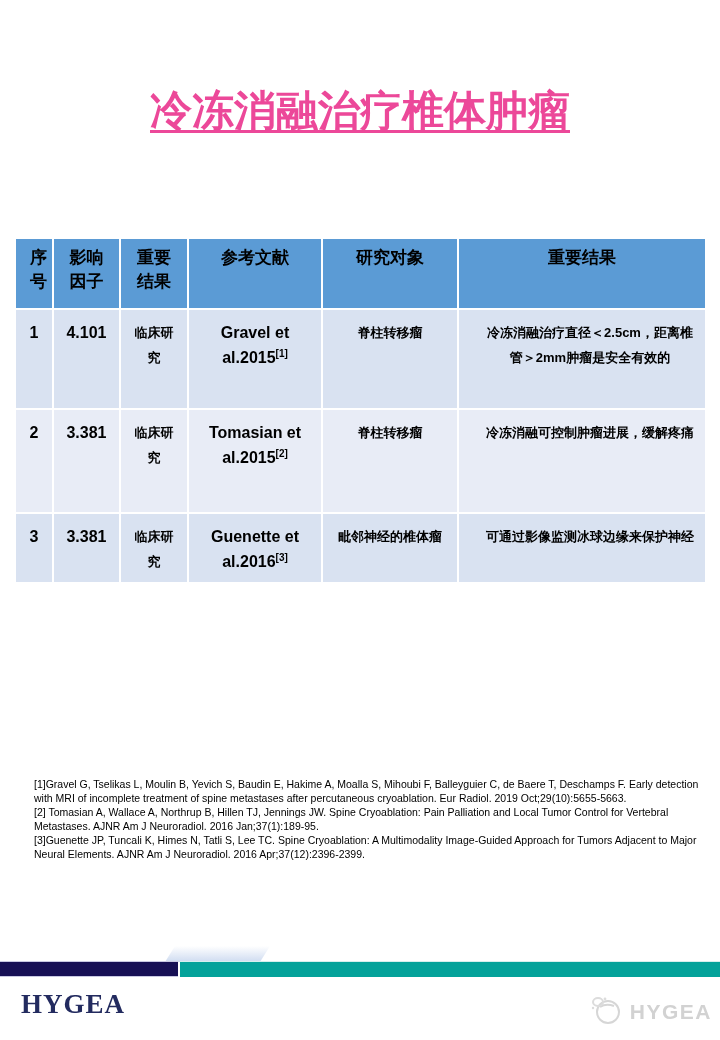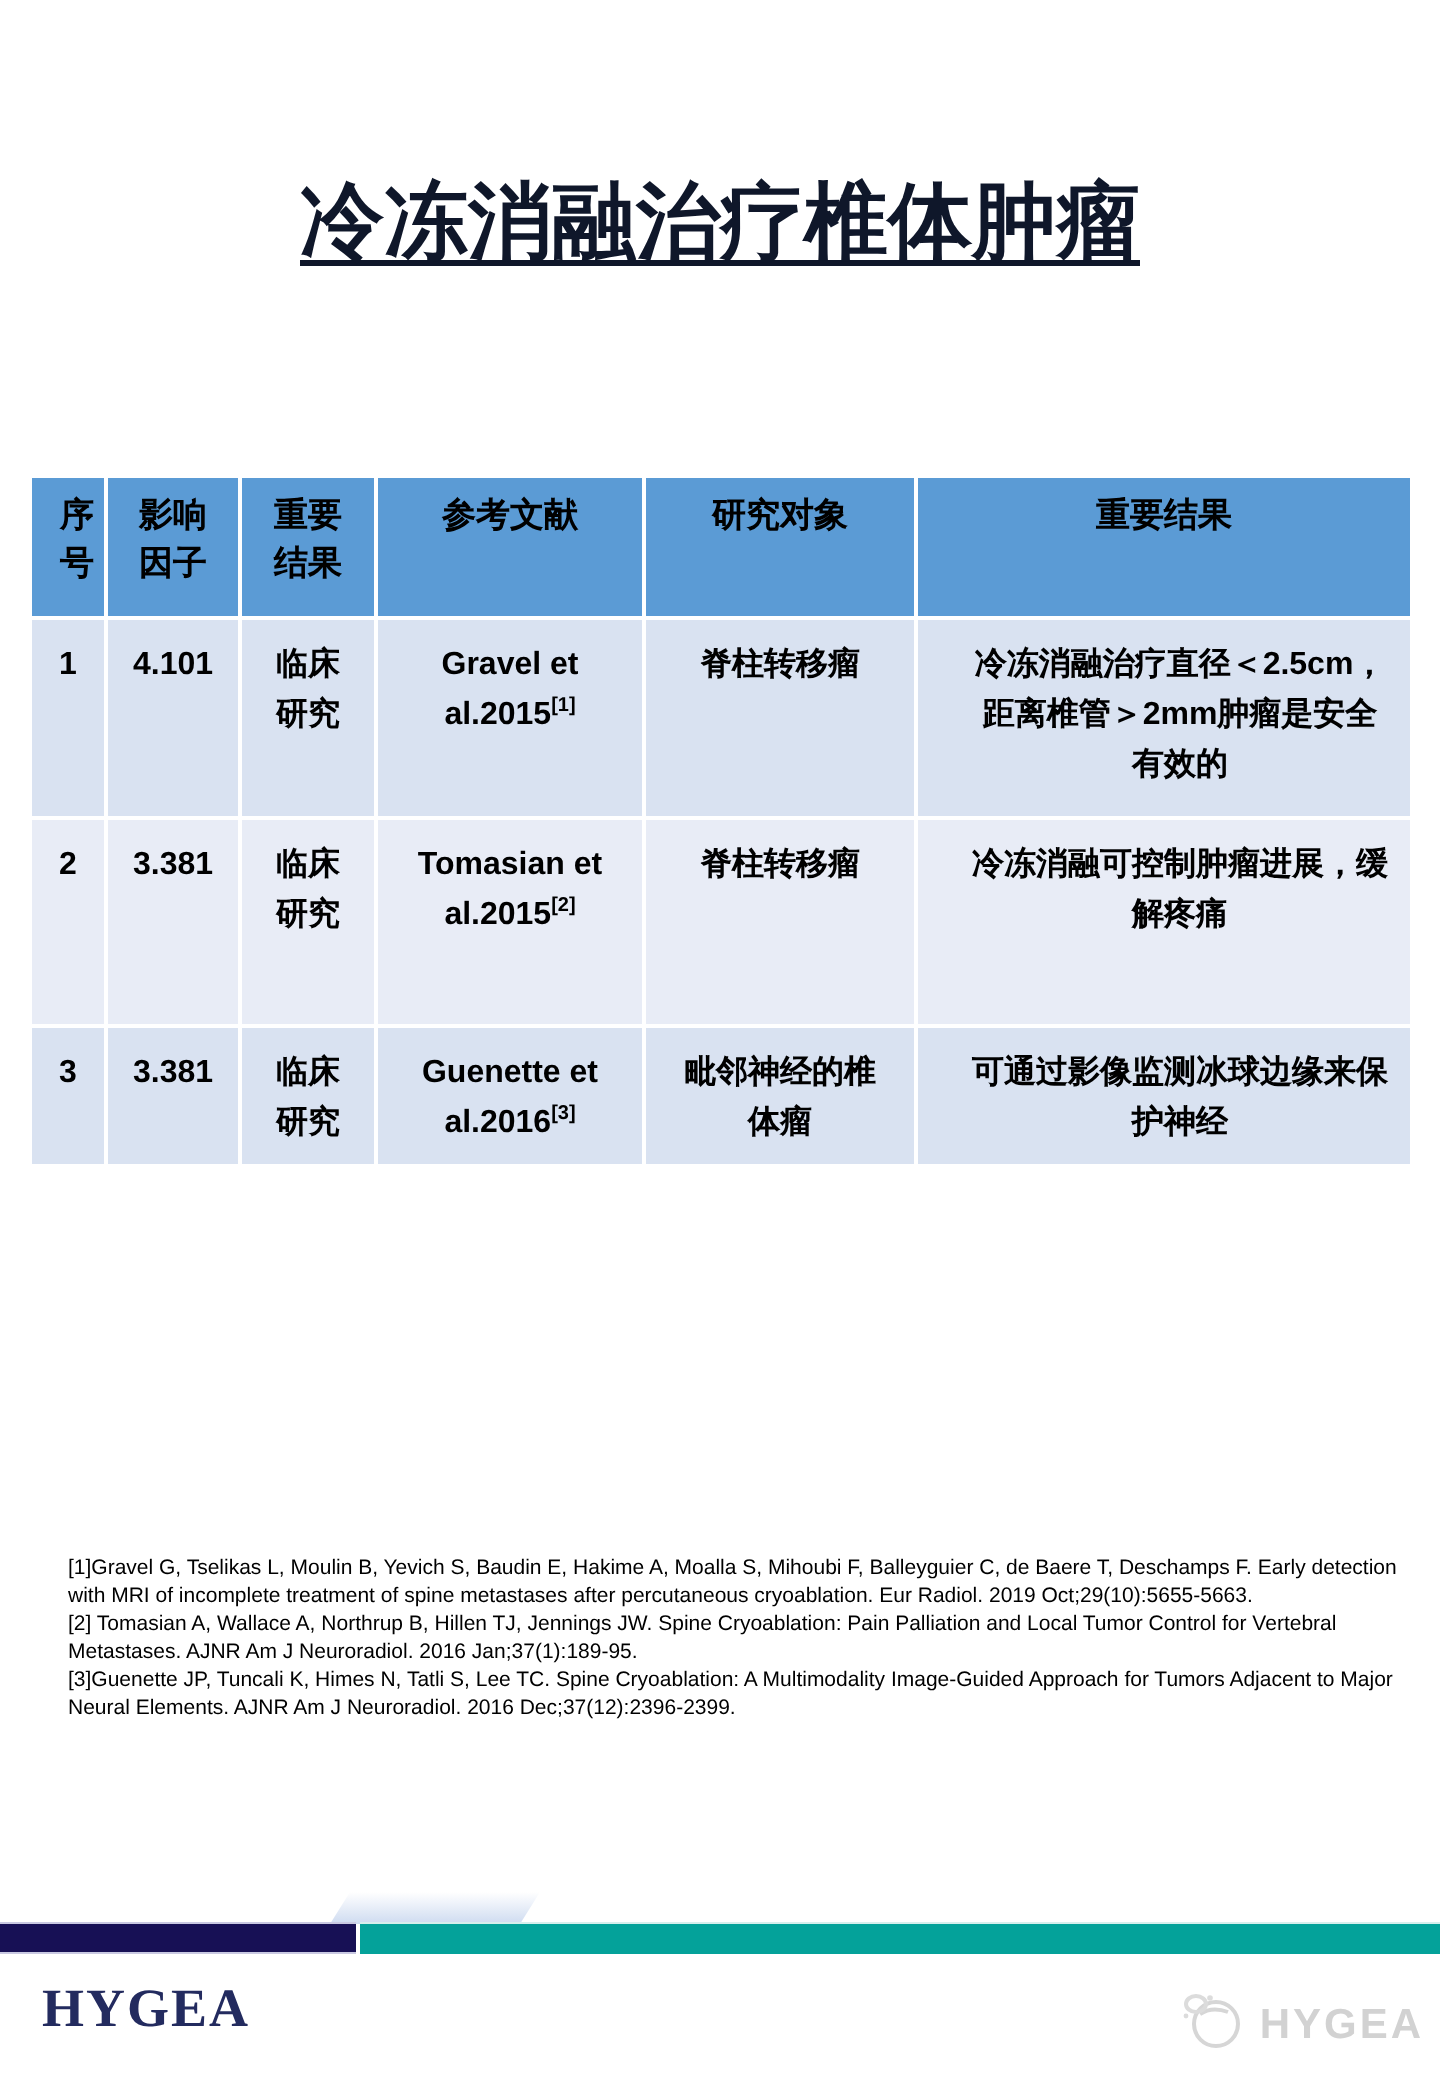--- a/index.html
+++ b/index.html
@@ -13,21 +13,21 @@
     font-family: "Liberation Sans", sans-serif;
   }
 
   
   .title {
     position: absolute;
     top: 84px;
     left: 0;
     right: 0;
     text-align: center;
-    color: #0f172a;
+    color: #ec4899;
     font-size: 42px;
     line-height: 53px;
     font-weight: bold;
     text-decoration: underline;
     text-decoration-thickness: 3px;
     text-underline-offset: 5px;
   }
   .title span { display: block; }
 
   
@@ -50,21 +50,21 @@
     font-size: 17px;
     font-weight: bold;
     padding: 7px 14px 0 14px;
     height: 71px;
     line-height: 24px;
   }
   table.studies td {
     font-weight: bold;
     color: #000000;
     padding: 10px 12px 0 12px;
-    font-size: 16px;
+    font-size: 13px;
     line-height: 25px;
   }
   table.studies td.lat { font-size: 16px; padding: 10px 8px 0 8px; }
   table.studies td.result { padding: 10px 9px 0 25px; }
   tr.band-a td { background: #D9E2F1; }
   tr.band-b td { background: #E8ECF6; }
   tr.r1 td { height: 100px; }
   tr.r2 td { height: 104px; }
   tr.r3 td { height: 70px; }
   sup { font-size: 10px; line-height: 0; }
@@ -192,21 +192,21 @@
         <td class="lat"><span>Guenette et al.2016</span><sup>[3]</sup></td>
         <td>毗邻神经的椎体瘤</td>
         <td class="result">可通过影像监测冰球边缘来保护神经</td>
       </tr>
     </tbody>
   </table>
 
   <div class="footnotes">
     <p>[1]Gravel G, Tselikas L, Moulin B, Yevich S, Baudin E, Hakime A, Moalla S, Mihoubi F, Balleyguier C, de Baere T, Deschamps F. Early detection with MRI of incomplete treatment of spine metastases after percutaneous cryoablation. Eur Radiol. 2019 Oct;29(10):5655-5663.</p>
     <p>[2] Tomasian A, Wallace A, Northrup B, Hillen TJ, Jennings JW. Spine Cryoablation: Pain Palliation and Local Tumor Control for Vertebral Metastases. AJNR Am J Neuroradiol. 2016 Jan;37(1):189-95.</p>
-    <p>[3]Guenette JP, Tuncali K, Himes N, Tatli S, Lee TC. Spine Cryoablation: A Multimodality Image-Guided Approach for Tumors Adjacent to Major Neural Elements. AJNR Am J Neuroradiol. 2016 Dec;37(12):2396-2399.</p>
+    <p>[3]Guenette JP, Tuncali K, Himes N, Tatli S, Lee TC. Spine Cryoablation: A Multimodality Image-Guided Approach for Tumors Adjacent to Major Neural Elements. AJNR Am J Neuroradiol. 2016 Apr;37(12):2396-2399.</p>
   </div>
 
   <div class="footer-wisp"></div>
 
   <div class="footer-bar">
     <div class="bar-navy"></div>
     <div class="bar-teal"></div>
   </div>
 
   <div class="brand">HYGEA</div>

